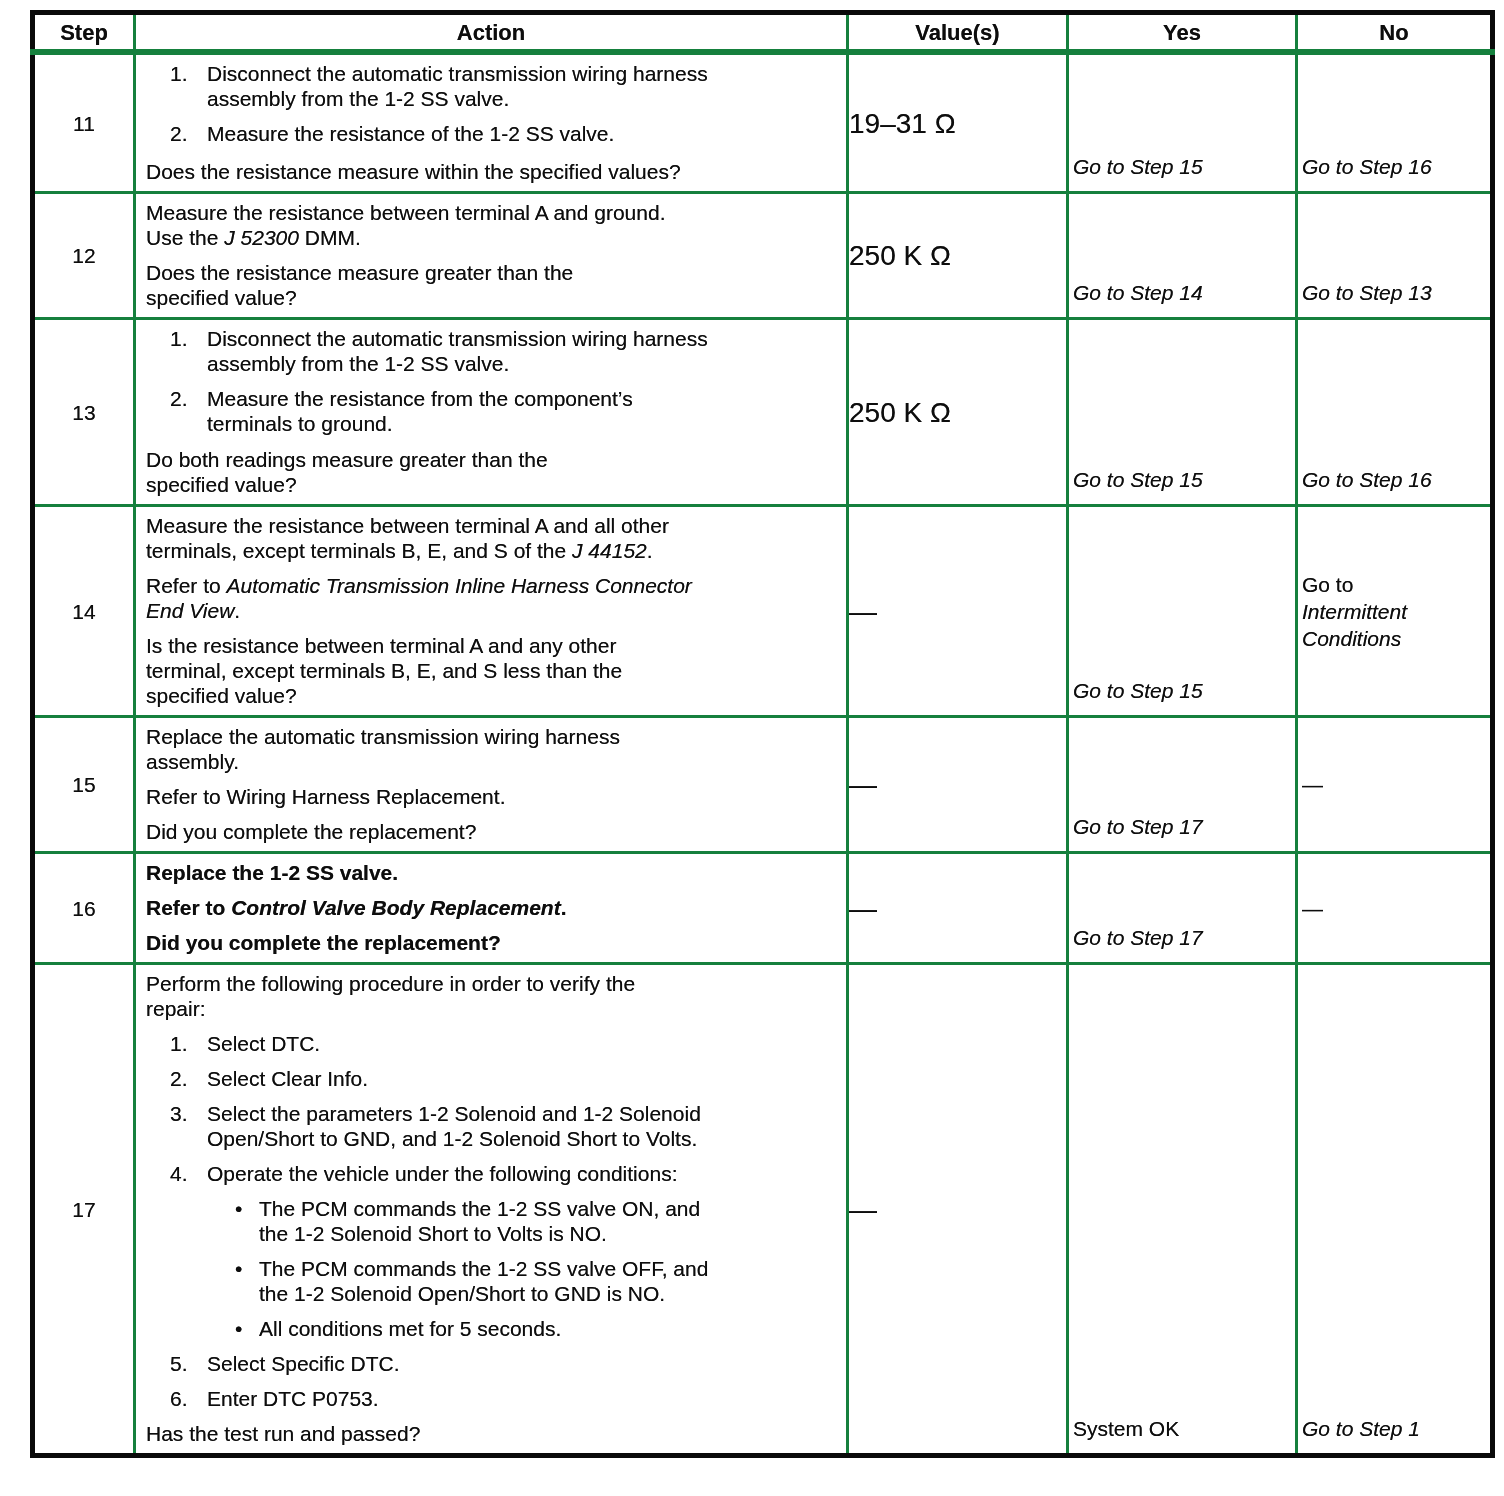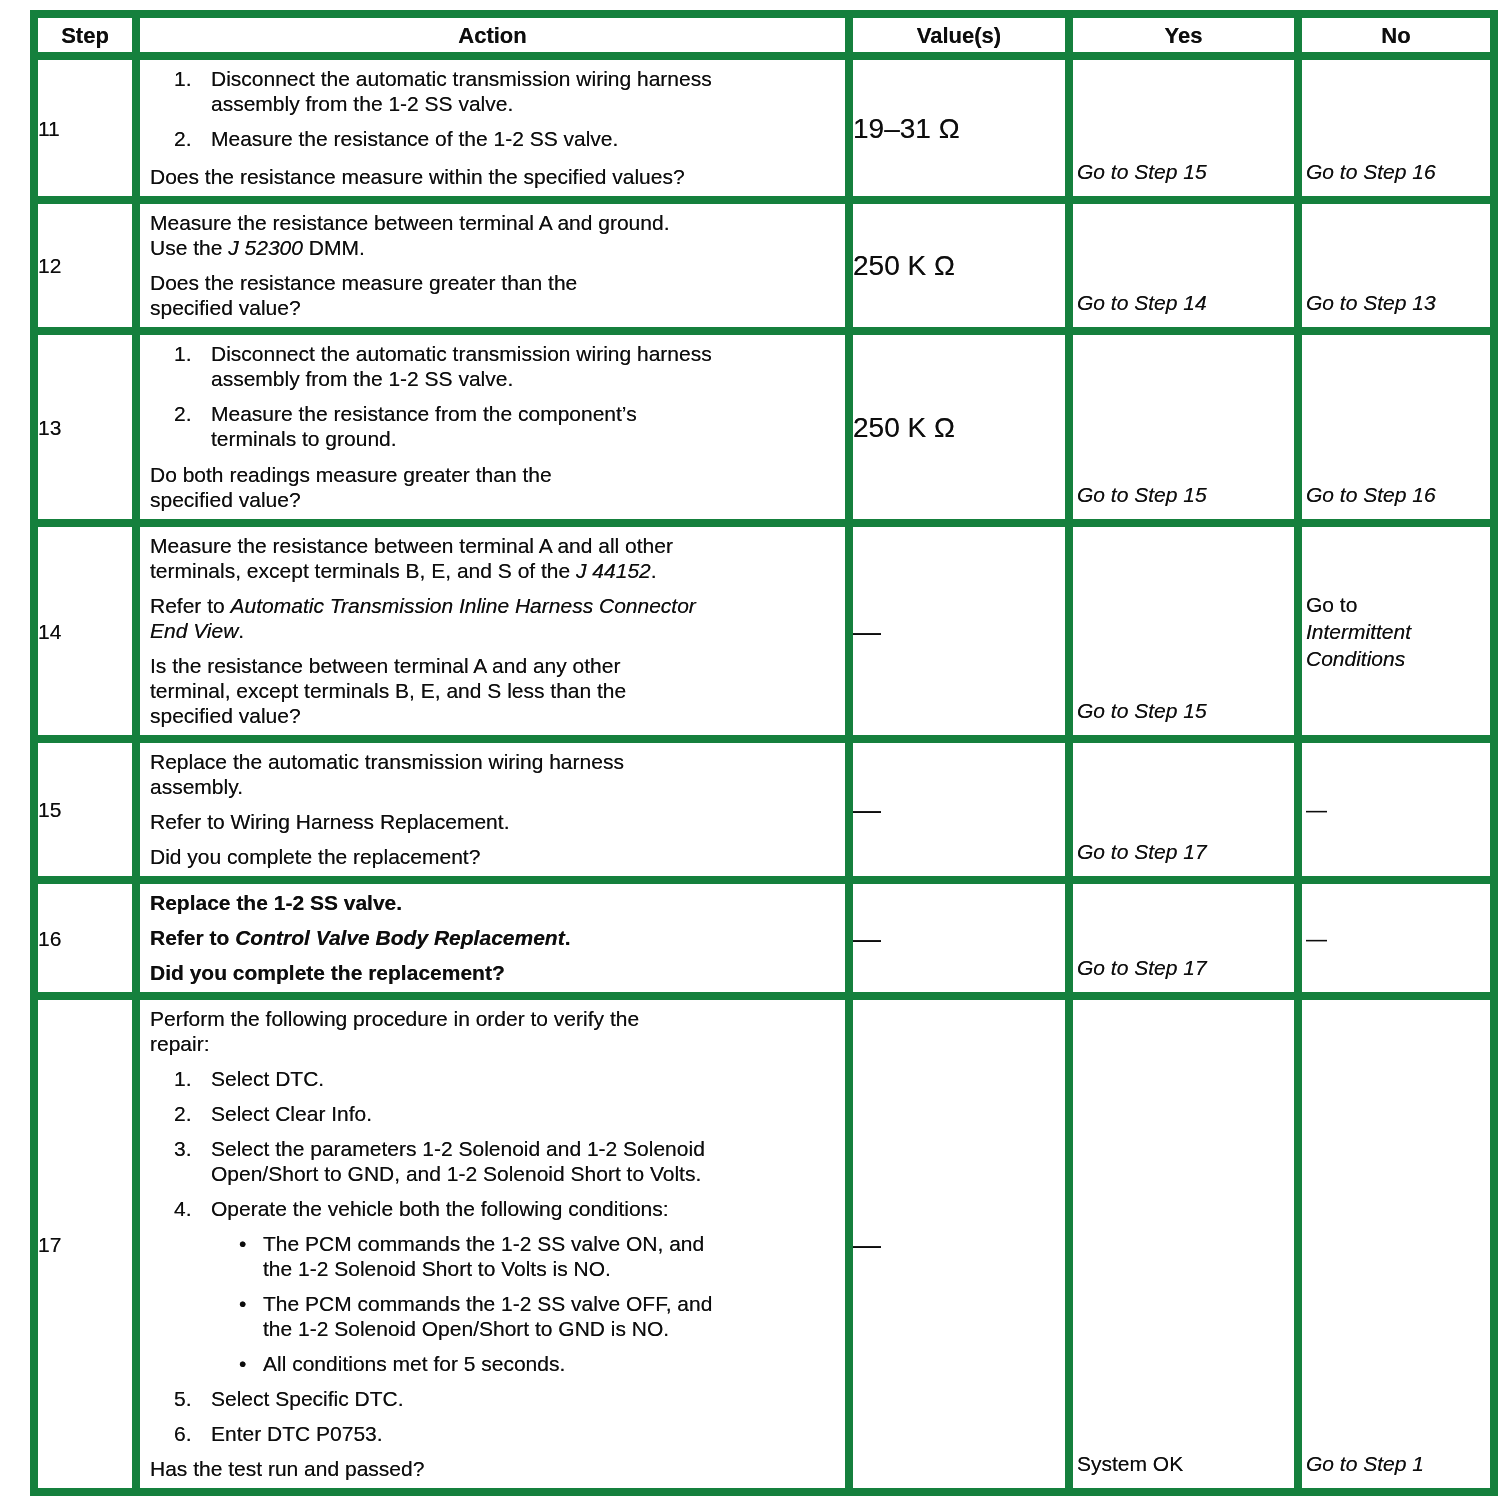--- a/index.html
+++ b/index.html
@@ -27,33 +27,34 @@
     line-height: 25px;
     
     text-shadow: 0 0 0.5px rgba(0,0,0,0.65);
   }
   col.c-step   { width: 102px; }
   col.c-action { width: 713px; }
   col.c-values { width: 220px; }
   col.c-yes    { width: 229px; }
   col.c-no     { width: 196px; }
 
-  th, td { border: 8px solid #15803d; }
+  th, td { border: 3px solid #15803d; }
 
   thead th {
     font-weight: bold;
     font-size: 22px;
     height: 34px;
     text-align: center;
     vertical-align: middle;
     border-bottom-width: 6px;
     padding: 0;
   }
 
   td.step {
+    text-align: center;
     vertical-align: middle;
     font-size: 21px;
     padding: 0;
   }
   td.action { vertical-align: top; padding: 0; }
   .action-wrap {
     display: flex;
     flex-direction: column;
     padding: 6px 8px 7px 8px;
     box-sizing: border-box;
@@ -258,21 +259,21 @@
                 <span class="label">2.</span>
                 <div class="body"><span class="">Select Clear Info.</span></div>
               </div>
               <div class="item num">
                 <span class="label">3.</span>
                 <div class="body"><span class="">Select the parameters 1-2 Solenoid and 1-2 Solenoid
 Open/Short to GND, and 1-2 Solenoid Short to Volts.</span></div>
               </div>
               <div class="item num">
                 <span class="label">4.</span>
-                <div class="body"><span class="">Operate the vehicle both the following conditions:</span></div>
+                <div class="body"><span class="">Operate the vehicle under the following conditions:</span></div>
               </div>
               <div class="item bullet">
                 <span class="glyph">•</span>
                 <div class="body"><span class="">The PCM commands the 1-2 SS valve ON, and
 the 1-2 Solenoid Short to Volts is NO.</span></div>
               </div>
               <div class="item bullet">
                 <span class="glyph">•</span>
                 <div class="body"><span class="">The PCM commands the 1-2 SS valve OFF, and
 the 1-2 Solenoid Open/Short to GND is NO.</span></div>

